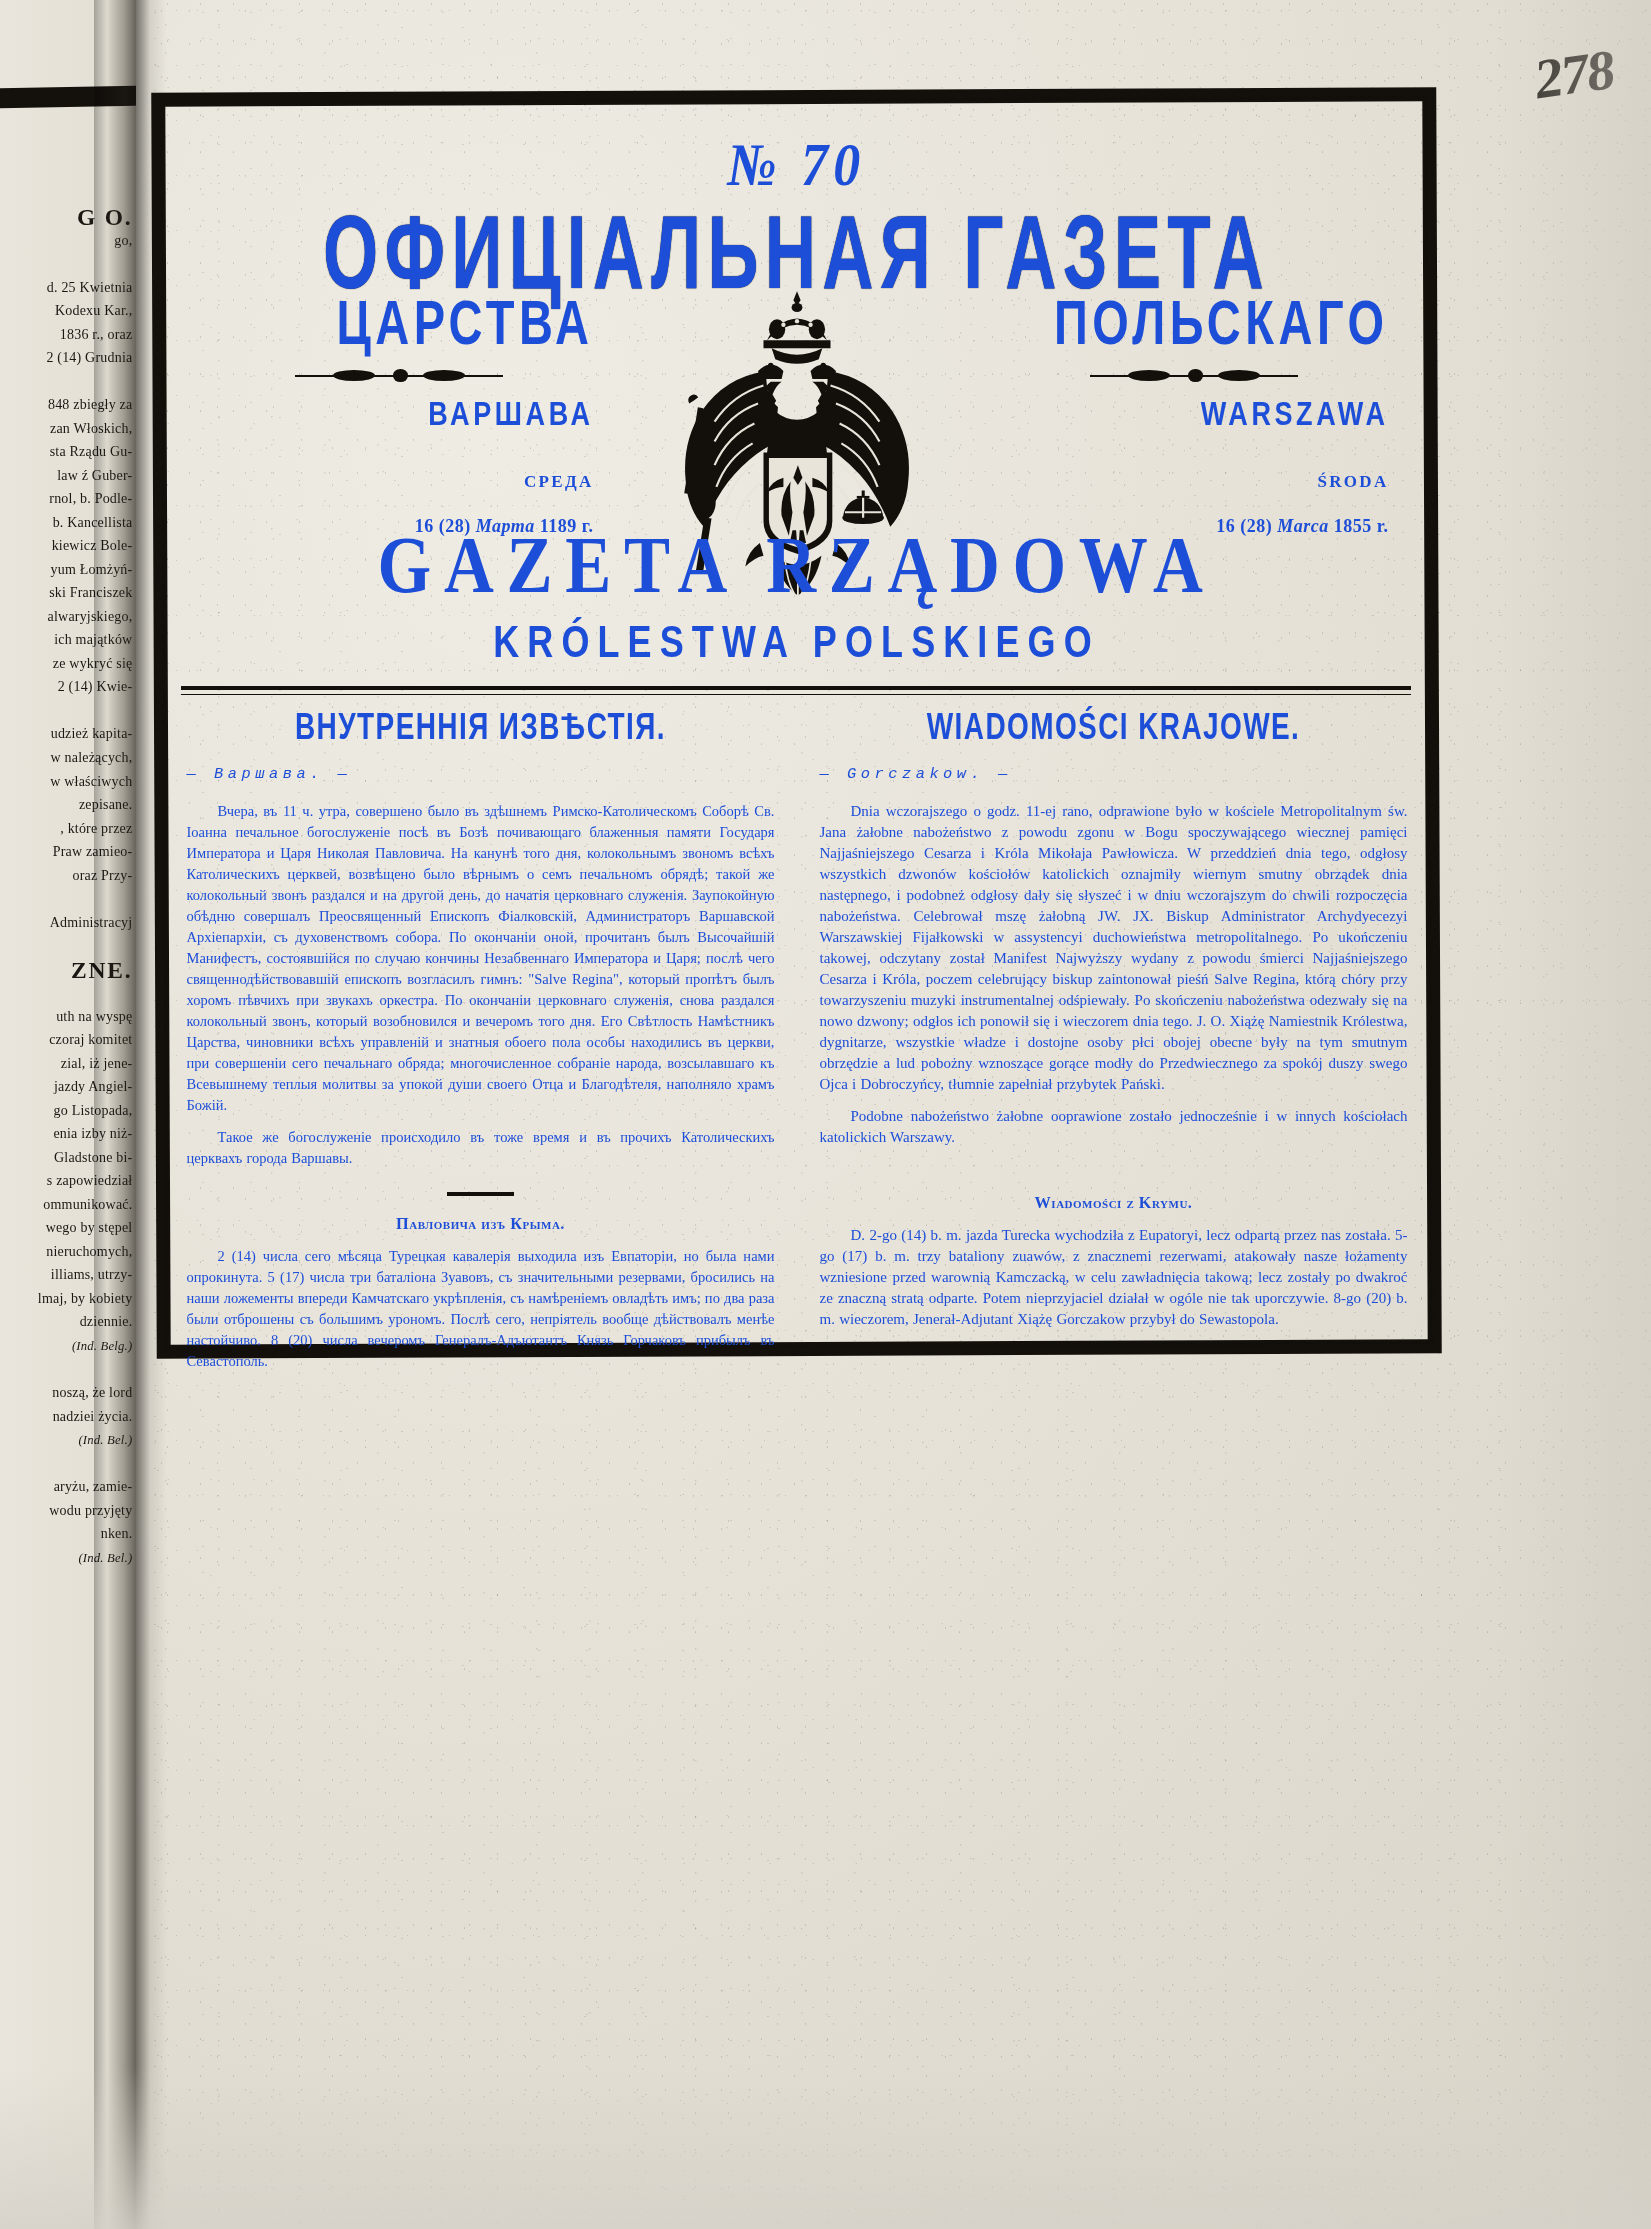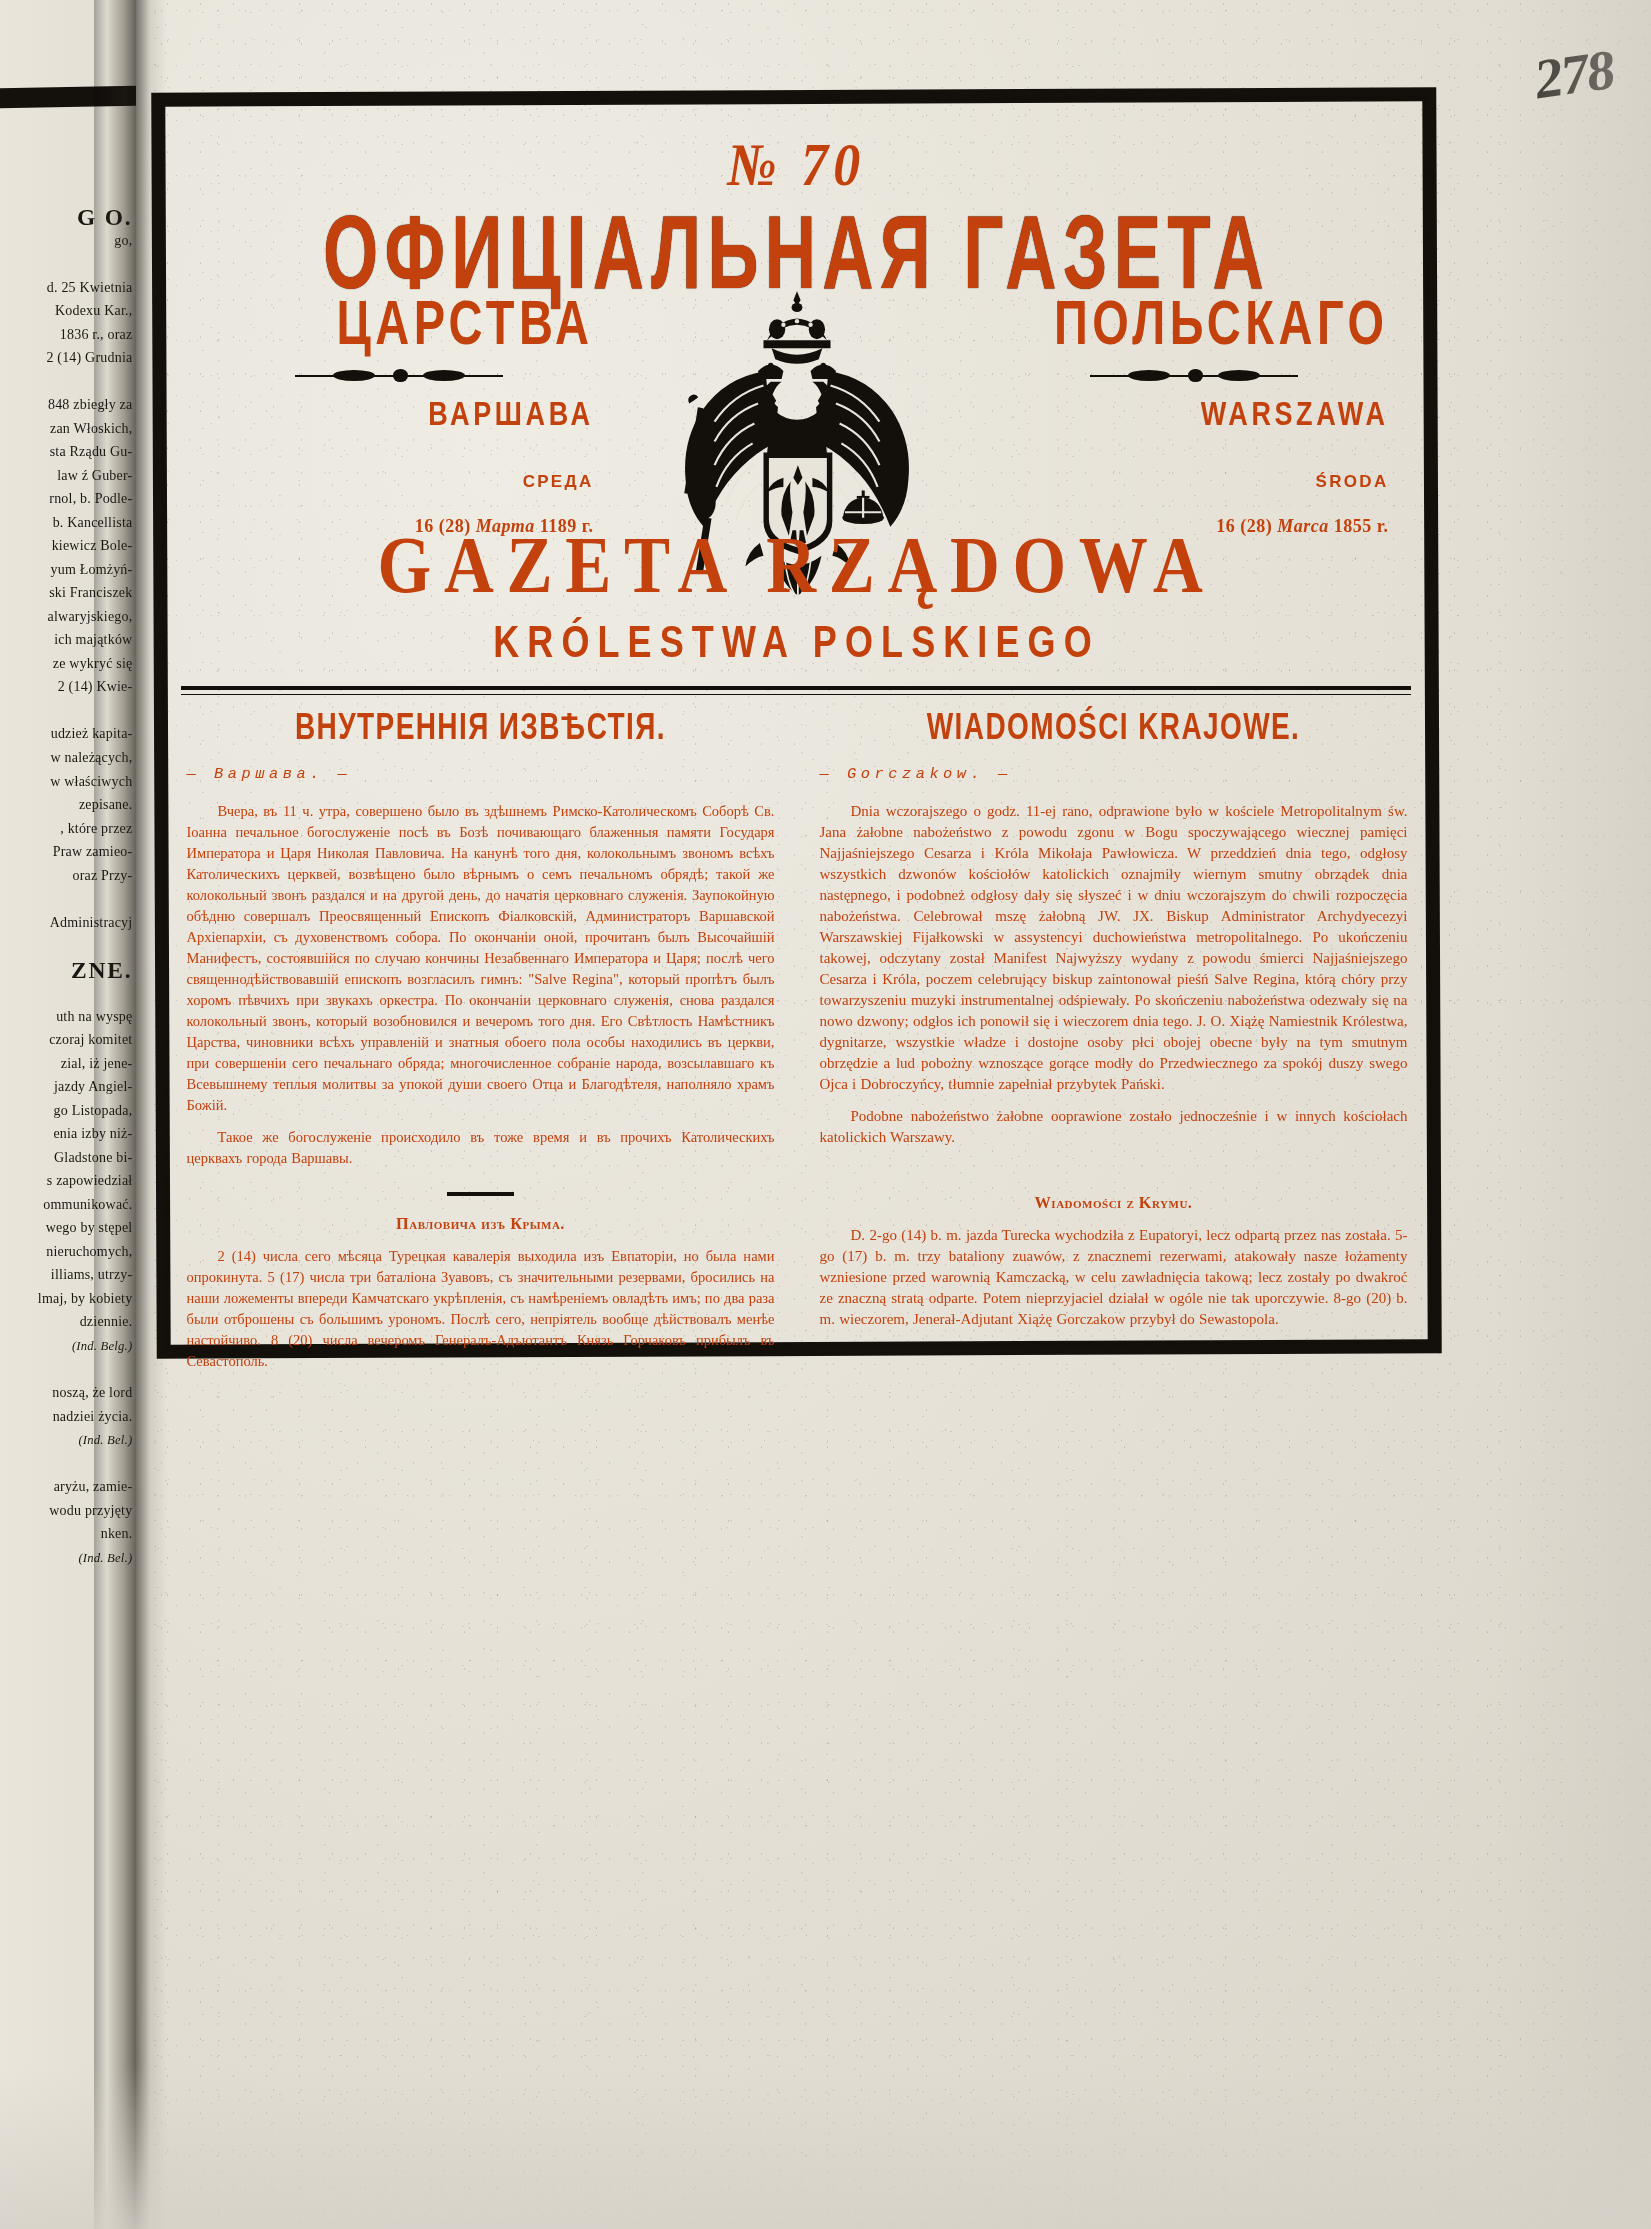--- a/index.html
+++ b/index.html
@@ -70,21 +70,21 @@
     background:transparent;
     transform:rotate(-0.25deg);
   }
   #frame::after{
     content:"";position:absolute;left:-5.4px;top:-5.4px;right:-5.4px;bottom:-5.4px;
     border:2.7px solid rgba(19,15,11,.55);
   }
 
   #content{
     position:absolute;left:23.5px;top:23.5px;width:1238px;height:1219px;
-    color:#c2410c;
+    color:#1d4ed8;
   }
 
   
   .issue-no{
     position:absolute;left:0;top:20px;width:1238px;text-align:center;
     font-family:"Liberation Serif",serif;
     font-style:italic;font-weight:bold;
     font-size:54px;letter-spacing:5.4px;
     transform:scaleY(1.12);
   }
@@ -124,21 +124,21 @@
   .orn .dot{
     position:absolute;left:98px;top:0.9px;width:14.5px;height:12.7px;
     background:#130f0b;border-radius:50%;
   }
   .side .city{
     font-family:"Liberation Sans",sans-serif;
     font-weight:bold;font-size:27px;letter-spacing:3.6px;
     transform:scaleY(1.25);display:block;margin-bottom:42px;
   }
   .side .day{
-    font-family:Liberation Sans, sans-serif;
+    font-family:Liberation Serif, serif;
     font-weight:bold;font-size:17px;letter-spacing:2.3px;
     display:block;margin-bottom:23.5px;
   }
   .side .date{
     font-family:"Liberation Serif",serif;
     font-weight:bold;font-size:18px;letter-spacing:0.5px;display:block;
   }
   .side .date .mo{font-style:italic;}
 
   

